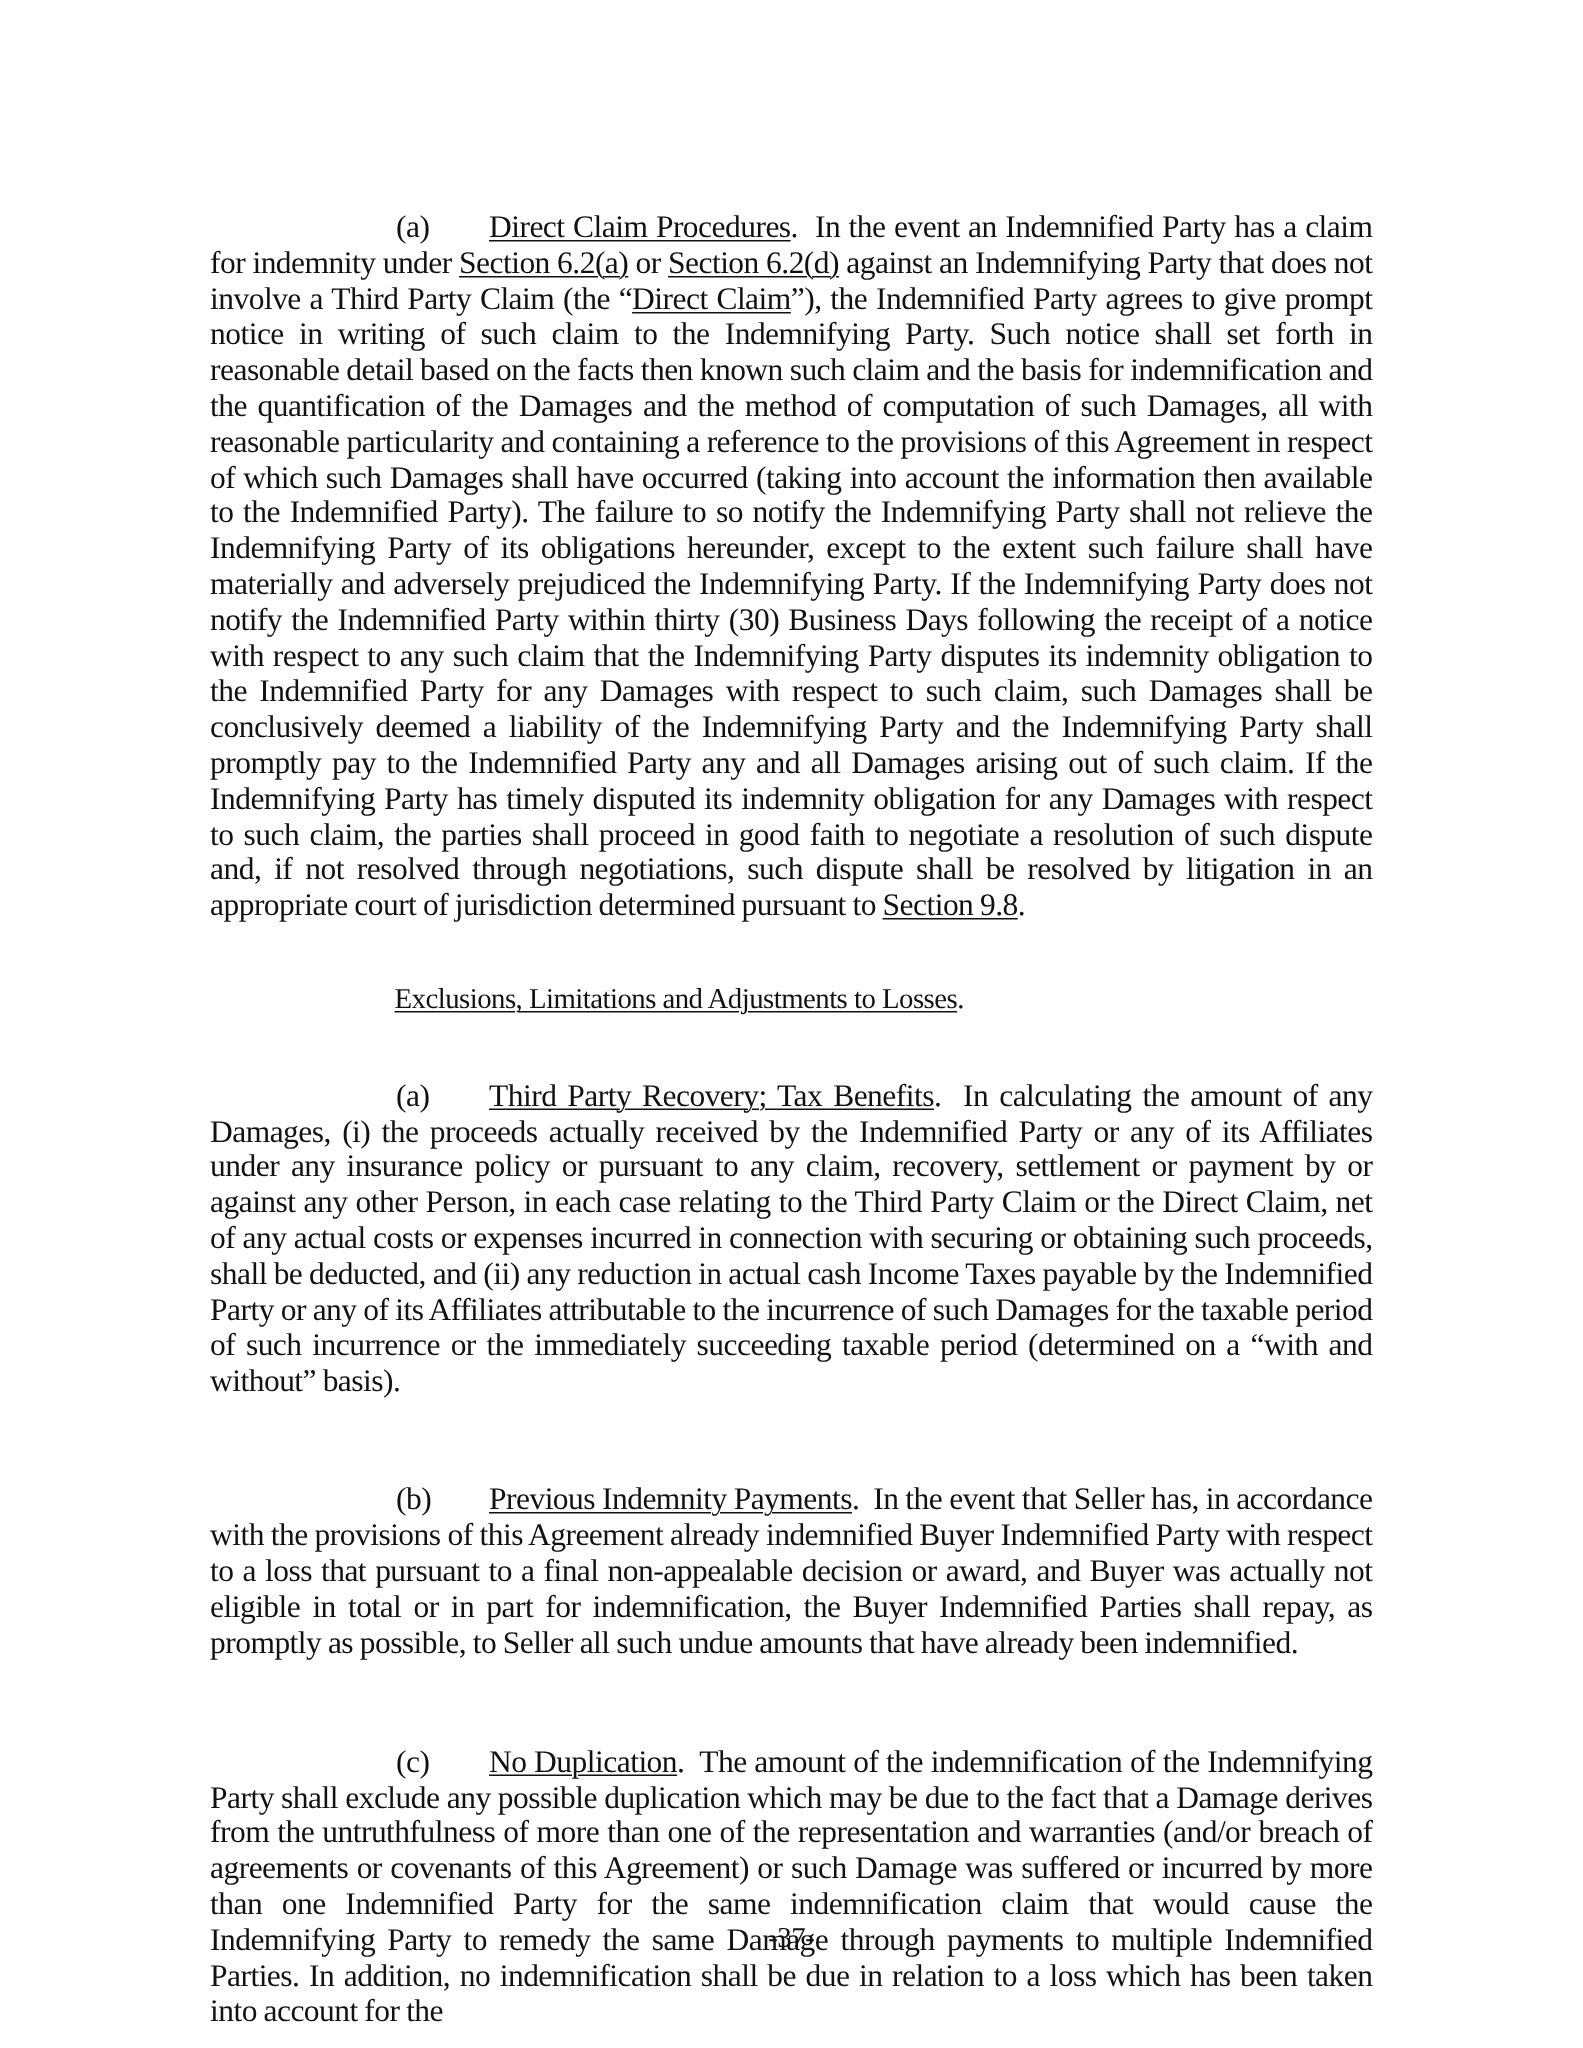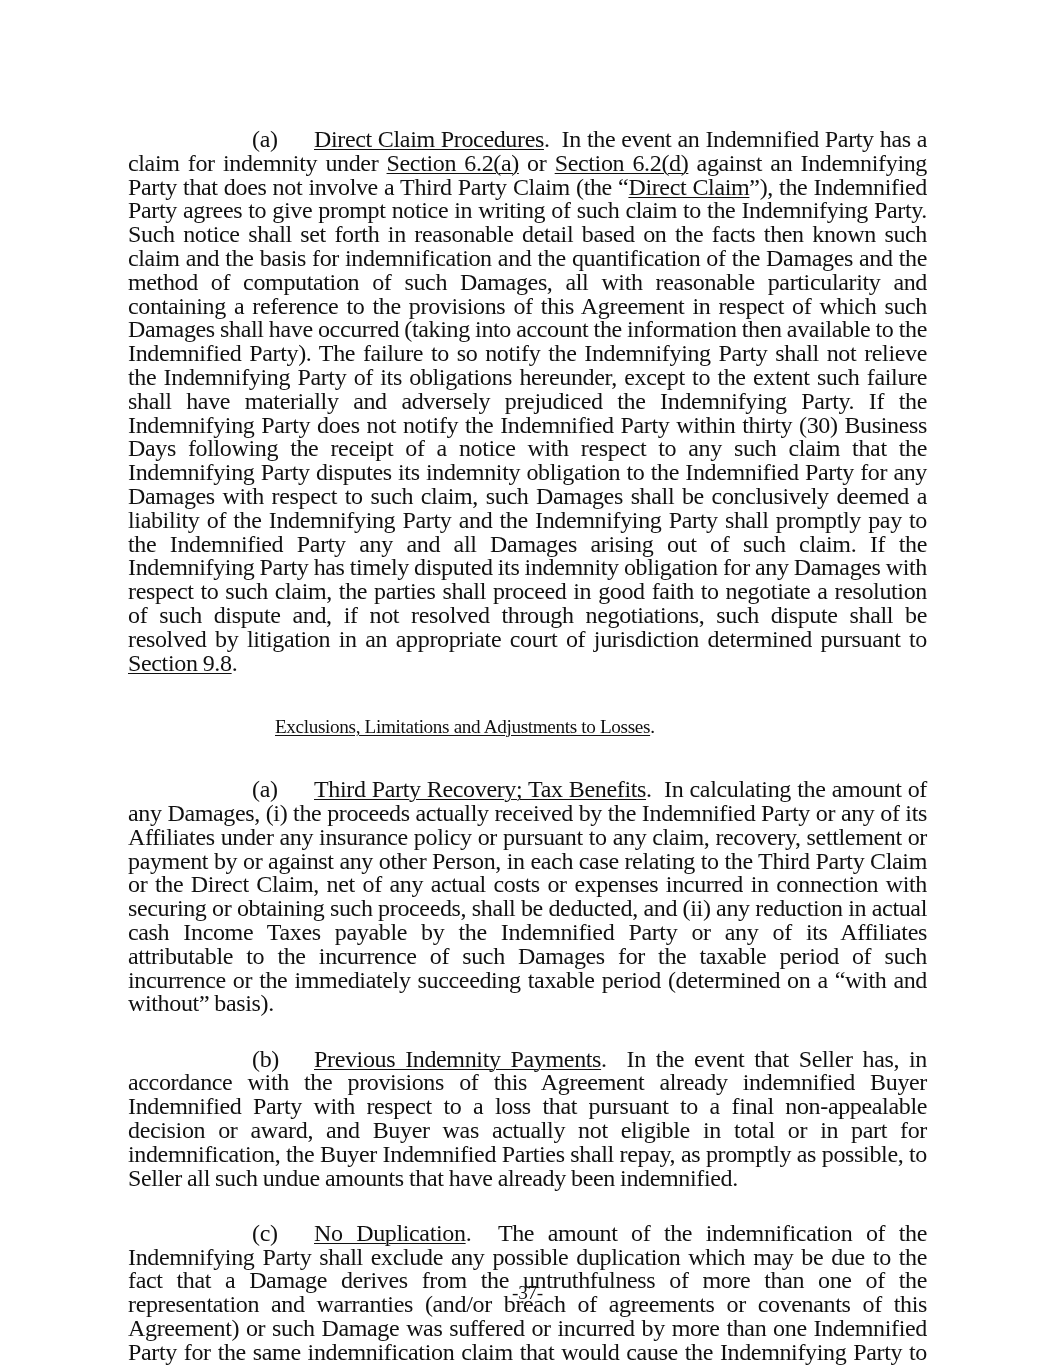--- a/index.html
+++ b/index.html
@@ -3,27 +3,27 @@
 <meta charset="utf-8">
 <style>
   html, body { margin: 0; padding: 0; background: #ffffff; }
   body {
     width: 1055px; height: 1365px; position: relative; overflow: hidden;
     font-family: "Liberation Serif", "DejaVu Serif", serif;
     color: #111111;
   }
   .page { position: absolute; left: 124px; top: 124px; width: 807px; }
   .para {
-    font-size: 24px; line-height: 23.8px; text-align: justify;
-    margin: 4px; letter-spacing: -0.35px; word-spacing: -0.5px;
+    font-size: 21px; line-height: 23.8px; text-align: justify;
+    margin: 16px; letter-spacing: -0.35px; word-spacing: -0.5px;
   }
   .para .lead { display: inline-block; width: 62px; }
   .para .indent { display: inline-block; width: 124px; }
   .u { text-decoration: underline; text-underline-offset: 2px; text-decoration-thickness: 1px; }
-  .heading { font-size: 19.2px; line-height: 23.8px; margin: 12px; padding-left: 139px; letter-spacing: -0.35px; }
+  .heading { font-size: 19.2px; line-height: 23.8px; margin: 0; padding-left: 139px; letter-spacing: -0.35px; }
   .gap { height: 23.5px; }
   .pagenum {
     position: absolute; top: 1282px; left: 0; width: 1055px; text-align: center;
     font-size: 19.2px; letter-spacing: -0.3px;
   }
 </style>
 </head>
 <body>
 
 <div class="page">

